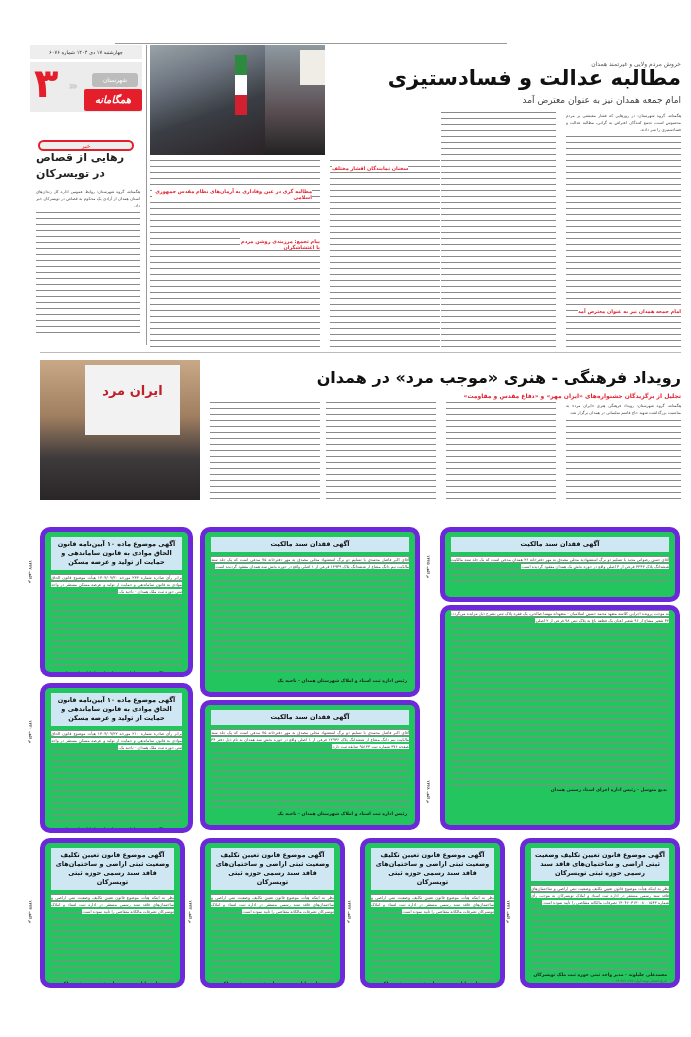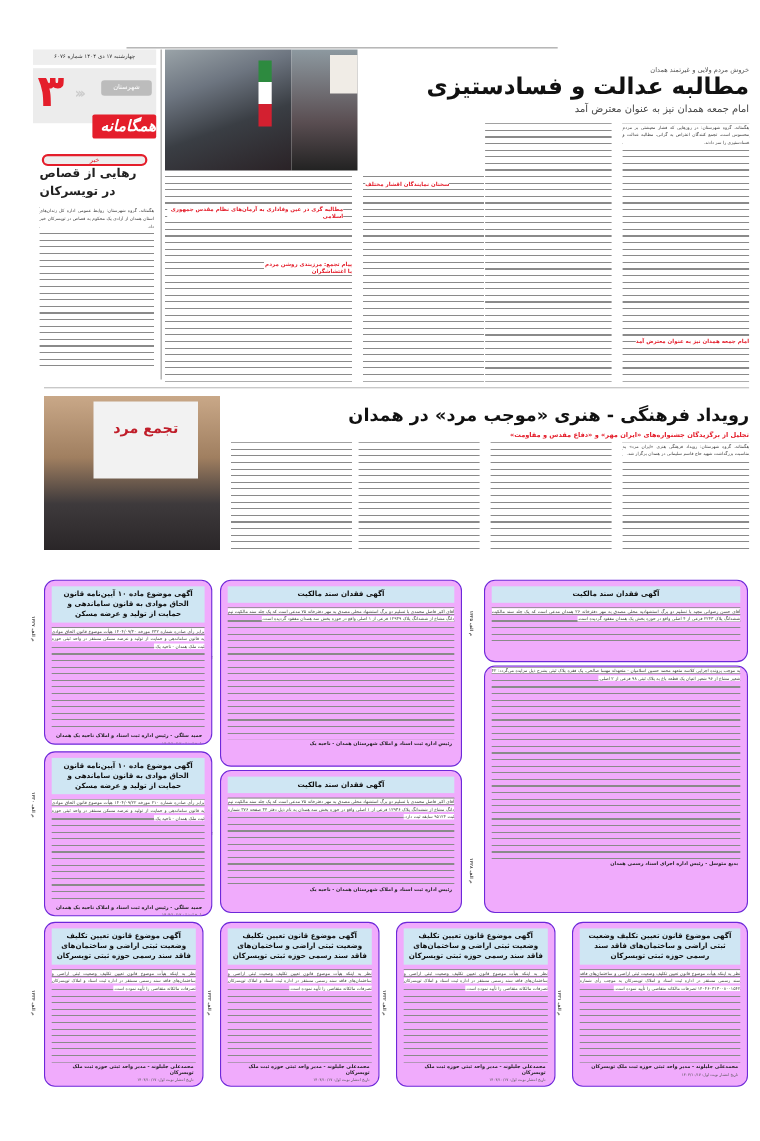--- a/index.html
+++ b/index.html
@@ -4,37 +4,37 @@
 <style>
 *{box-sizing:border-box;margin:0;padding:0}
 body{width:691px;height:1037px;background:#fff;font-family:"DejaVu Sans",sans-serif;position:relative;overflow:hidden;direction:rtl}
 .abs{position:absolute}
 .topline{left:115px;right:184px;top:43px;height:1px;background:#999}
 .datebar{left:30px;top:45px;width:112px;height:14px;background:#eee;font-size:5px;color:#333;text-align:center;line-height:14px}
 .pagebox{left:30px;top:62px;width:112px;height:50px;background:#ececec}
 .pagenum{left:34px;top:60px;font-size:40px;font-weight:bold;color:#e41e2b;font-family:"DejaVu Sans",sans-serif;direction:ltr}
 .chev{left:68px;top:78px;color:#ccc;font-size:13px;letter-spacing:-3px;font-weight:bold}
 .section-pill{left:92px;top:73px;width:46px;height:14px;border-radius:3px;background:#bcbcbc;color:#fff;font-size:6px;text-align:center;line-height:14px}
-.logo{left:84px;top:104px;width:58px;height:22px;background:#e41e2b;border-radius:2px;color:#fff;font-size:14px;font-weight:bold;line-height:22px;font-style:italic}
+.logo{left:84px;top:89px;width:58px;height:22px;background:#e41e2b;border-radius:2px;color:#fff;font-size:10px;font-weight:bold;text-align:center;line-height:22px;font-style:italic}
 .news-pill{left:38px;top:140px;width:96px;height:11px;border:2px solid #e41e2b;border-radius:6px;background:#eee;color:#e41e2b;font-size:6px;text-align:center;line-height:7px}
 .side-title{left:36px;top:150px;width:102px;font-size:11px;font-weight:bold;color:#222;text-align:left;line-height:16px}
 .col-text{font-size:4px;color:#444;line-height:7px;text-align:justify;overflow:hidden}
 .col-text::before{content:"";display:block}
 .lines{background:repeating-linear-gradient(to bottom,#8a8a8a 0 1px,transparent 1px 6px)}
 .photo1{left:150px;top:45px;width:115px;height:110px;background:linear-gradient(160deg,#9aa3a8 0%,#6d7580 30%,#3a3e44 60%,#2a2226 100%)}
 .flag1{left:235px;top:55px;width:12px;height:60px;background:linear-gradient(#2d8a3f 0 33%,#fff 33% 66%,#d32030 66%)}
 .kicker{right:10px;top:60px;font-size:6px;color:#555}
 .headline{right:10px;top:66px;font-size:21px;font-weight:bold;color:#111}
 .subhead{right:10px;top:95px;font-size:9px;color:#444}
 .red-sub{color:#e41e2b;font-size:5px;font-weight:bold}
 .ev-photo{left:40px;top:360px;width:160px;height:140px;background:linear-gradient(180deg,#c9a888 0%,#a07f60 40%,#3e3a3c 70%,#2a2628 100%)}
 .ev-banner{left:85px;top:365px;width:95px;height:70px;background:#f2f2f2}
 .ev-head{right:10px;top:368px;font-size:16px;font-weight:bold;color:#111}
 .ev-sub{right:10px;top:392px;font-size:6px;color:#e41e2b;font-weight:bold}
-.ad{position:absolute;border:1px solid #6d28d9;border-radius:10px;background:#f0abfc;overflow:hidden}
+.ad{position:absolute;border:5px solid #6d28d9;border-radius:10px;background:#22c55e;overflow:hidden}
 .ad-head{margin:5px 6px 4px 6px;background:#cfe6f3;font-weight:bold;color:#111;text-align:center;font-size:6.5px;line-height:9px;padding:3px 4px}
 .ad-body{margin:0 6px;height:calc(100% - 40px)}
 .ad-sign{font-size:4.5px;font-weight:bold;color:#222;margin:2px 8px}
 .ad-date{font-size:3.5px;color:#555;margin:1px 8px}
 .ad-side{position:absolute;font-size:4px;color:#555;writing-mode:vertical-rl;font-weight:bold}
 .hr-v{position:absolute;width:1px;background:#999}
 </style>
 </head>
 <body>
 
@@ -70,21 +70,21 @@
 <div class="abs col-text lines" style="left:150px;top:160px;width:170px;height:187px"></div>
 <div class="abs red-sub" style="left:332px;top:165px;background:#fff">سخنان نمایندگان اقشار مختلف</div>
 <div class="abs red-sub" style="left:152px;top:188px;width:160px;background:#fff">مطالبه گری در عین وفاداری به آرمان‌های نظام مقدس جمهوری اسلامی</div>
 <div class="abs red-sub" style="left:240px;top:238px;width:80px;background:#fff">پیام تجمع: مرزبندی روشن مردم با اغتشاشگران</div>
 <div class="abs red-sub" style="right:10px;top:308px;background:#fff">امام جمعه همدان نیز به عنوان معترض آمد</div>
 
 <div class="abs" style="left:40px;right:10px;top:352px;height:1px;background:#bbb"></div>
 
 <div class="abs ev-photo"></div>
 <div class="abs ev-banner">
-    <div style="font-size:13px;font-weight:bold;color:#c01e2a;text-align:center;margin-top:18px">تجمع مرد</div>
+    <div style="font-size:13px;font-weight:bold;color:#c01e2a;text-align:center;margin-top:18px">ایران مرد</div>
   </div>
 <div class="abs ev-head">رویداد فرهنگی - هنری «موجب مرد» در همدان</div>
 <div class="abs ev-sub">تجلیل از برگزیدگان جشنواره‌های «ایران مهر» و «دفاع مقدس و مقاومت»</div>
 <div class="abs col-text lines" style="right:10px;top:402px;width:115px;height:100px">
     <span style="display:block;background:#fff">هگمتانه، گروه شهرستان: رویداد فرهنگی هنری «ایران مرد» به مناسبت بزرگداشت شهید حاج قاسم سلیمانی در همدان برگزار شد.</span>
   </div>
 <div class="abs col-text lines" style="right:135px;top:402px;width:110px;height:100px"></div>
 <div class="abs col-text lines" style="right:255px;top:402px;width:110px;height:100px"></div>
 <div class="abs col-text lines" style="left:210px;top:402px;width:110px;height:100px"></div>
 

